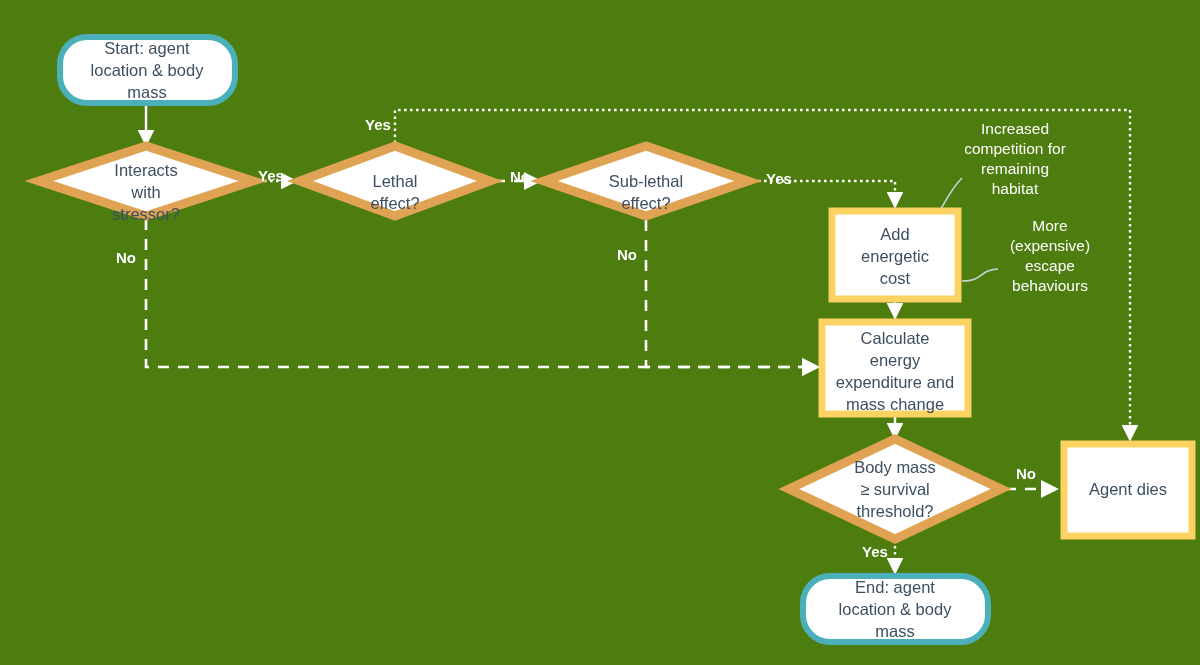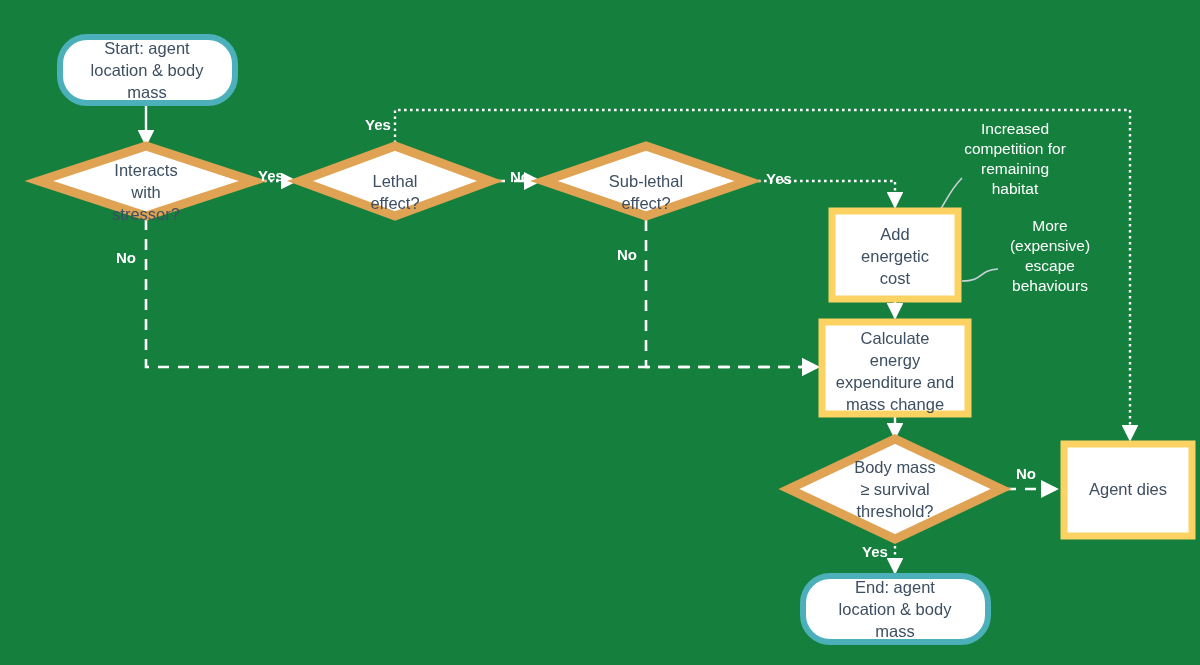--- a/index.html
+++ b/index.html
@@ -4,21 +4,21 @@
 <style>
   html, body {
     margin: 0;
     padding: 0;
     background: #485d6e;
   }
   #canvas {
     position: relative;
     width: 1200px;
     height: 665px;
-    background: #15803d;
+    background: #4d7c0f;
     overflow: hidden;
     font-family: "Liberation Sans", sans-serif;
   }
   svg.diagram {
     position: absolute;
     left: 0;
     top: 0;
     width: 1200px;
     height: 665px;
   }

